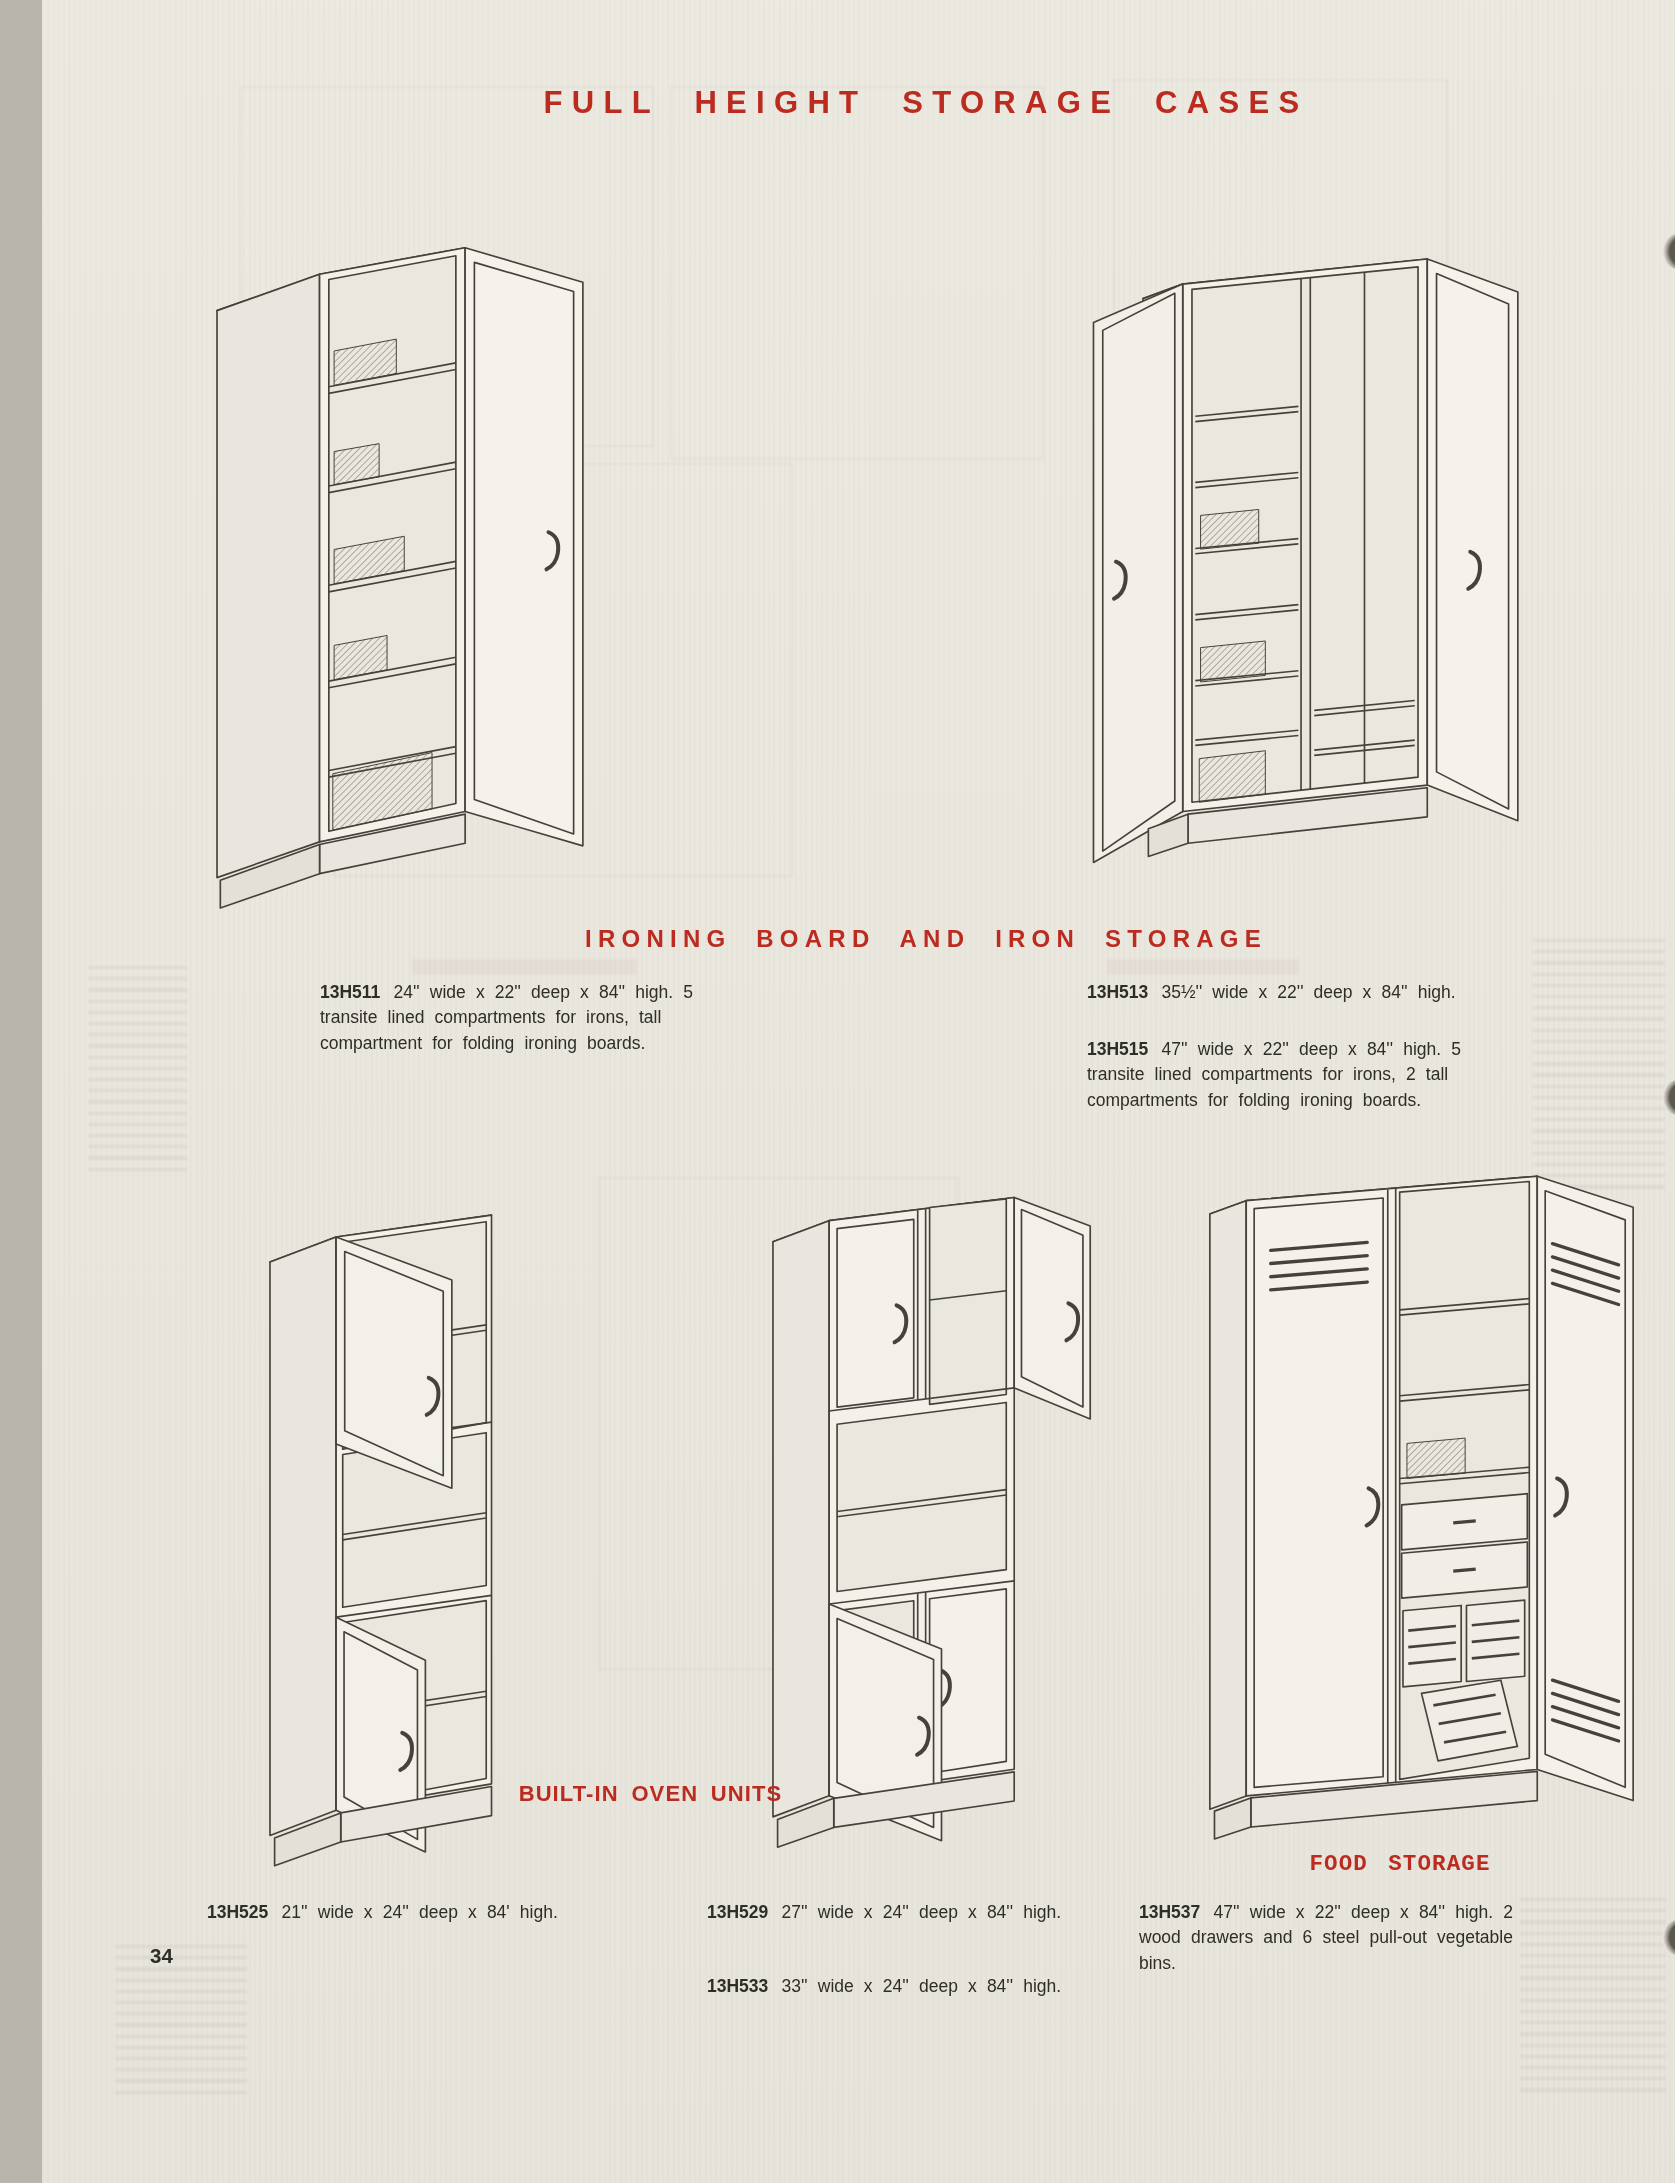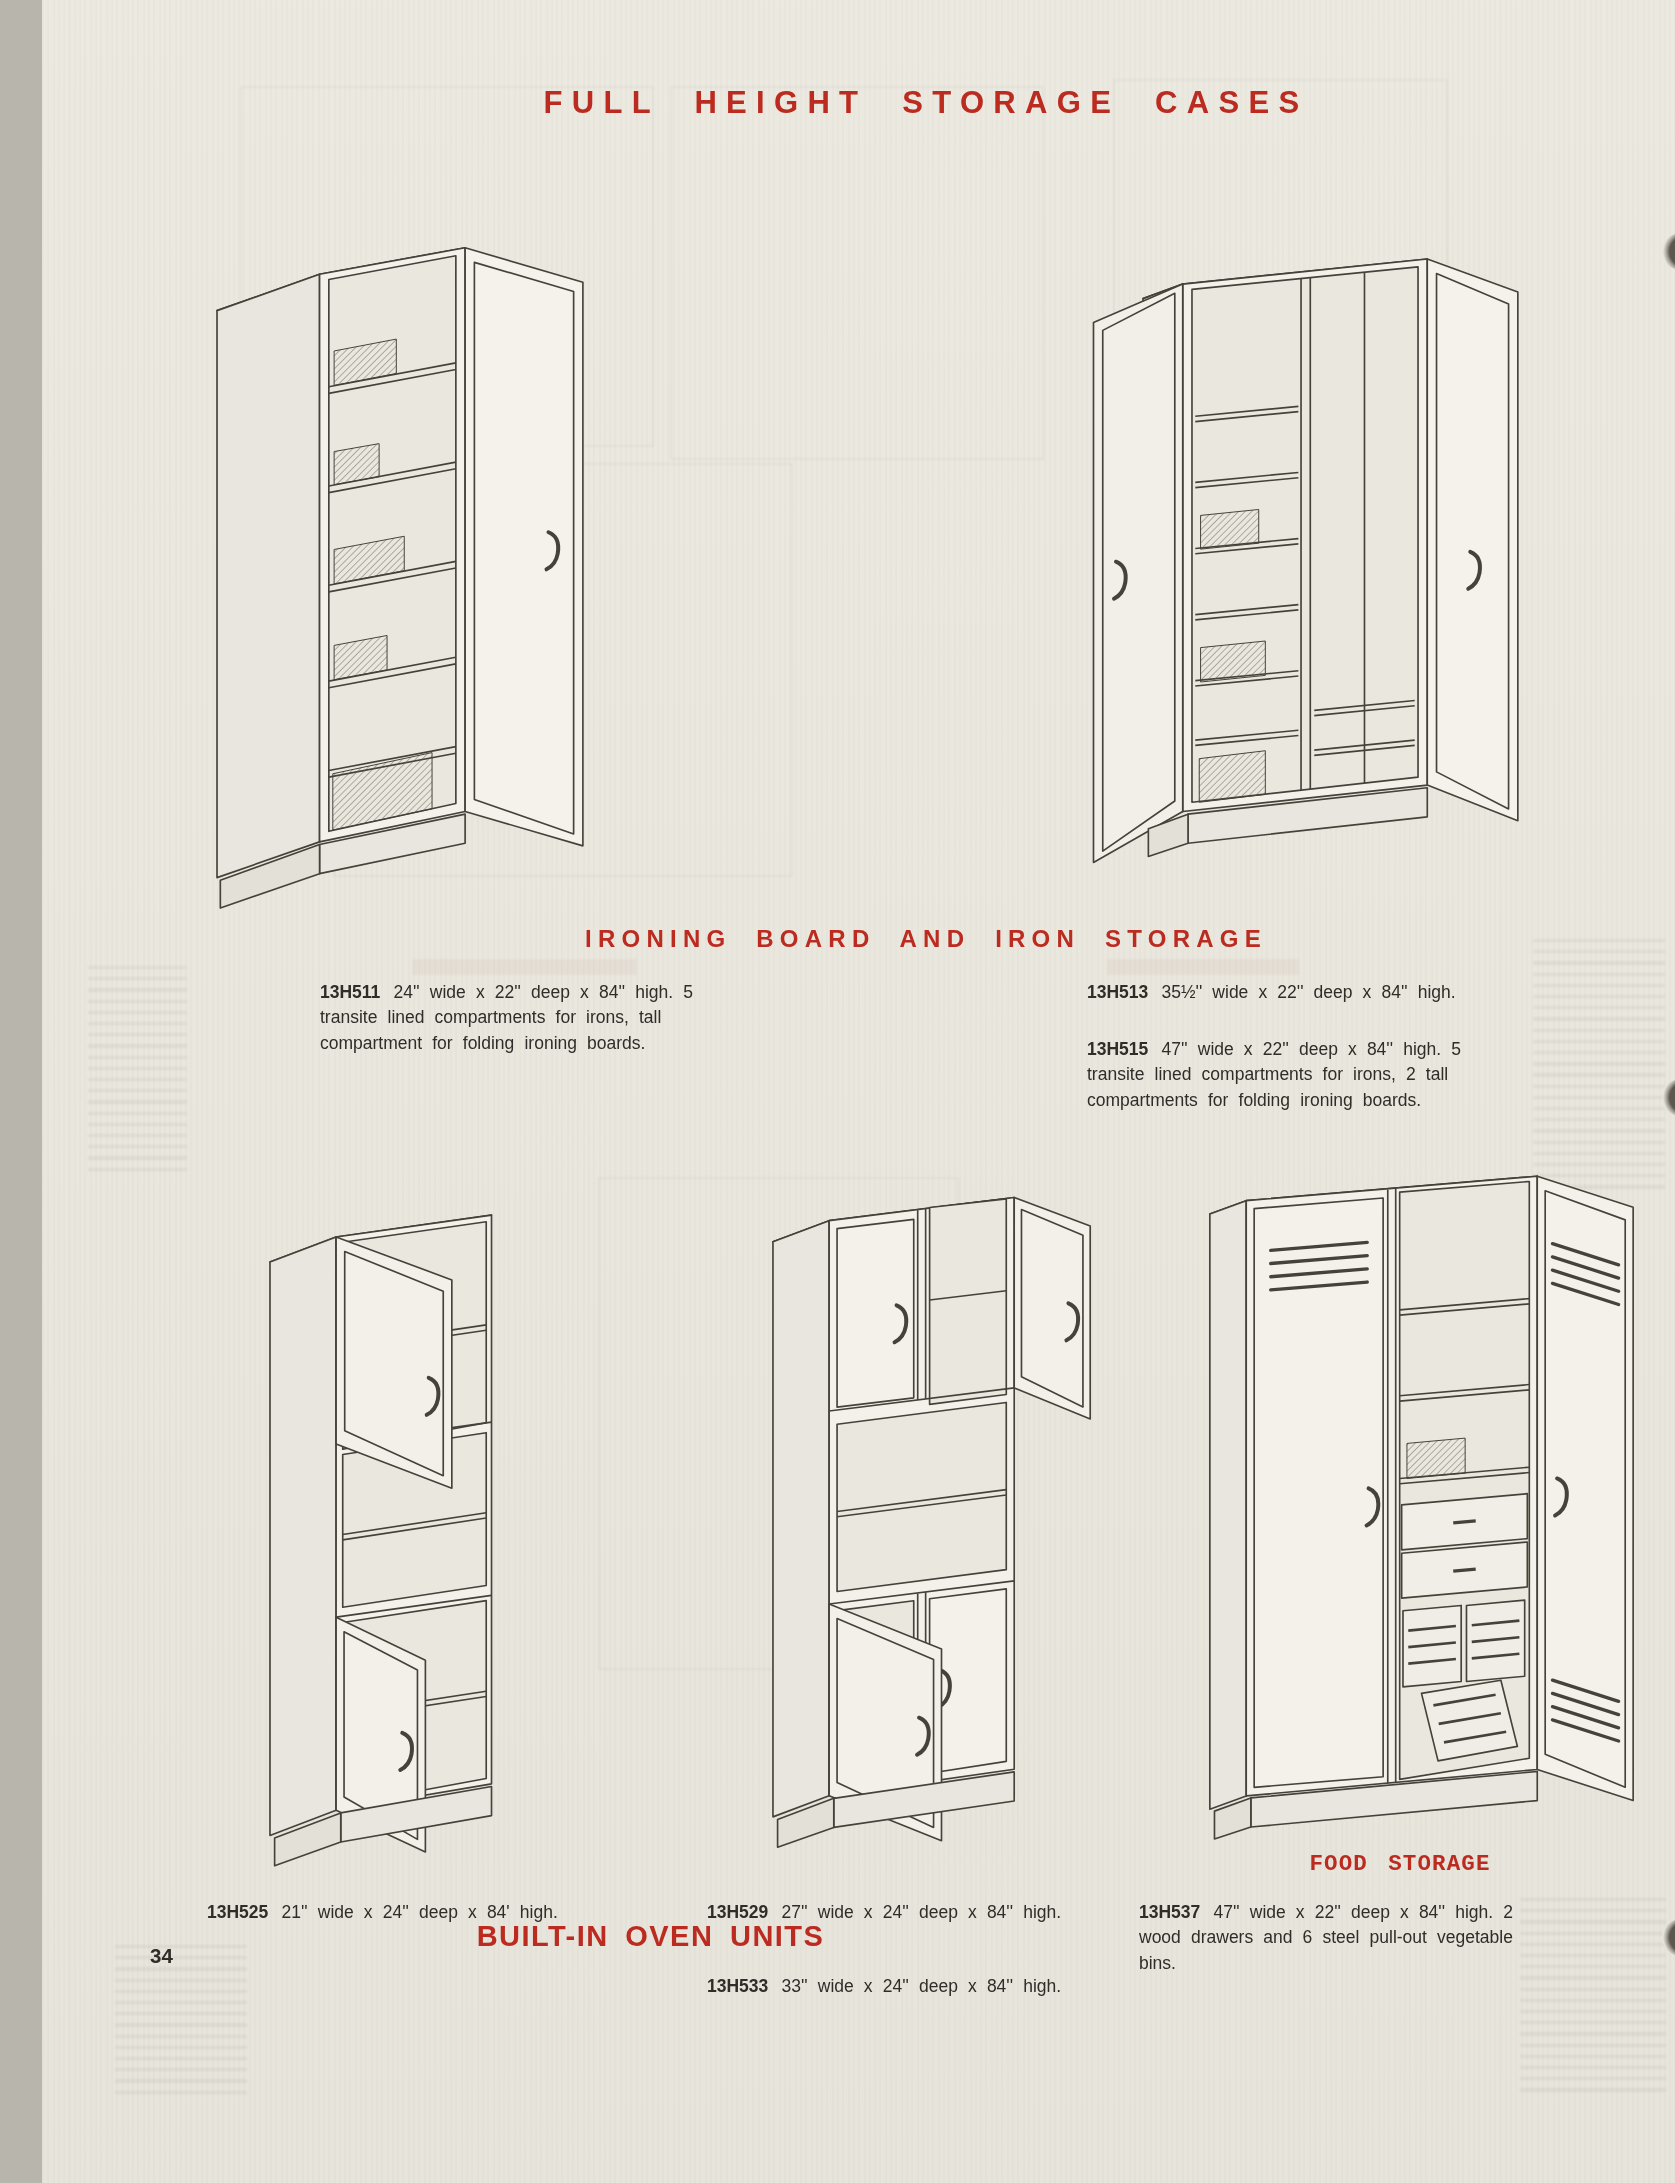--- a/index.html
+++ b/index.html
@@ -13,21 +13,21 @@
   }
   .title {
     position:absolute; top:85px; left:46px; width:1676px; text-align:center;
     font-size:31px; font-weight:700; letter-spacing:0.30em; word-spacing:0.55em;
     color:#bb2b20;
   }
   .section-heading {
     position:absolute; text-align:center; font-weight:700; color:#bb2b20;
   }
   .h-ironing { top:925px; left:46px; width:1676px; font-size:24px; letter-spacing:0.26em; word-spacing:0.5em; }
-  .h-oven   { top:1920px; left:172px;  width:873px; font-size:29px; letter-spacing:0.05em; word-spacing:0.25em; }
+  .h-oven   { top:1781px; left:172px;  width:873px; font-size:22px; letter-spacing:0.05em; word-spacing:0.25em; }
   .h-food   { top:1851px; left:1120px; width:476px;  font-size:22.5px; letter-spacing:0.05em; word-spacing:0.25em;font-family:Liberation Mono, monospace; }
   .product {
     position:absolute; font-size:17.5px; line-height:1.45; word-spacing:0.30em;
     color:#2f2d28; margin:0;
   }
   .product .code { font-weight:700; margin-right:13.2px; }
   .p511 { top:980px; left:278px;  width:407px; }
   .p513 { top:980px; left:1045px; width:430px; }
   .p515 { top:1037px; left:1045px; width:430px; }
   .p525 { top:1900px; left:165px;  width:370px; }

